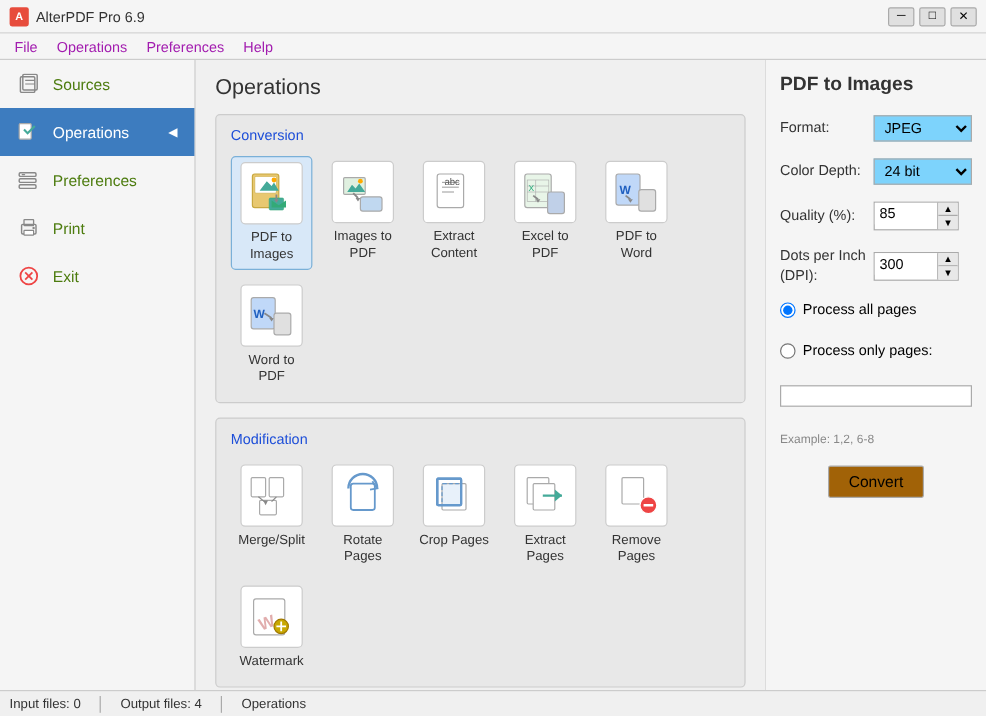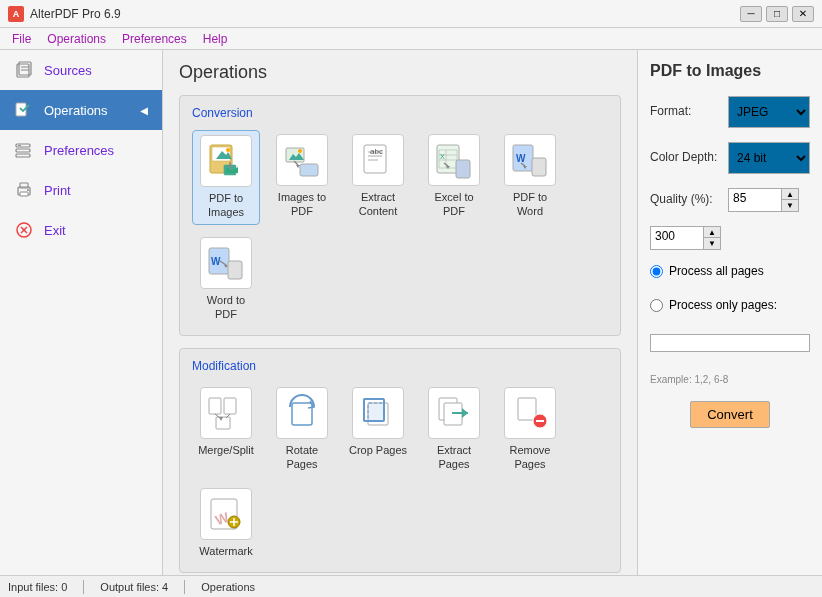--- a/index.html
+++ b/index.html
@@ -14,21 +14,21 @@
 
     
     .menu-bar { background: #f5f5f5; border-bottom: 1px solid #ccc; height: 22px; display: flex; align-items: center; padding: 0 4px; }
     .menu-item { padding: 2px 8px; font-size: 12px; color: #a21caf; cursor: pointer; }
 
     
     .main { display: flex; flex: 1; overflow: hidden; }
 
     
     .sidebar { width: 163px; background: #f5f5f5; border-right: 1px solid #ccc; display: flex; flex-direction: column; }
-    .sidebar-item { display: flex; align-items: center; gap: 10px; padding: 10px 14px; cursor: pointer; color: #6d28d9; font-size: 13px; }
+    .sidebar-item { display: flex; align-items: center; gap: 10px; padding: 10px 14px; cursor: pointer; color: #4d7c0f; font-size: 13px; }
     .sidebar-item.active { background: #3d7cbf; color: white; }
     .sidebar-item.active .sidebar-icon { color: white; }
     .sidebar-icon { width: 20px; height: 20px; display: flex; align-items: center; justify-content: center; font-size: 16px; }
     .sidebar-arrow { margin-left: auto; font-size: 10px; }
 
     
     .content { flex: 1; background: #f0f0f0; padding: 12px 16px; overflow-y: auto; }
     .content-title { font-size: 18px; font-weight: normal; color: #333; margin-bottom: 12px; }
     .section { background: #e8e8e8; border: 1px solid #ccc; border-radius: 4px; margin-bottom: 12px; padding: 10px 12px; }
     .section-title { font-size: 12px; color: #1d4ed8; margin-bottom: 10px; font-weight: normal; }
@@ -37,32 +37,32 @@
     .op-item.selected { background: #d8e8f8; border: 1px solid #7ab0d8; }
     .op-icon { width: 52px; height: 52px; background: white; border: 1px solid #ccc; border-radius: 4px; display: flex; align-items: center; justify-content: center; margin-bottom: 4px; }
     .op-label { font-size: 11px; color: #333; text-align: center; line-height: 1.3; }
 
     
     .right-panel { width: 185px; background: #f5f5f5; border-left: 1px solid #ccc; padding: 12px; display: flex; flex-direction: column; gap: 8px; }
     .panel-title { font-size: 16px; font-weight: bold; color: #333; margin-bottom: 8px; }
     .panel-row { display: flex; align-items: center; gap: 6px; margin-bottom: 6px; }
     .panel-label { font-size: 12px; color: #333; width: 72px; line-height: 1.3; }
     .panel-control { flex: 1; display: flex; }
-    select.panel-select { width: 100%; font-size: 12px; border: 1px solid #aaa; background: #0369a1; padding: 2px 4px; height: 32px; }
+    select.panel-select { width: 100%; font-size: 12px; border: 1px solid #aaa; background: #7dd3fc; padding: 2px 4px; height: 22px; }
     .spinner-wrap { display: flex; align-items: flex-start; border: 1px solid #aaa; background: white; }
     .spinner-input { width: 52px; border: none; padding: 2px 4px; font-size: 12px; outline: none; }
     .spinner-btns { display: flex; flex-direction: column; border-left: 1px solid #aaa; }
     .spinner-btn { width: 16px; height: 11px; background: #e8e8e8; border: none; cursor: pointer; font-size: 8px; display: flex; align-items: center; justify-content: center; padding: 0; }
     .spinner-btn:first-child { border-bottom: 1px solid #aaa; }
     .radio-group { display: flex; flex-direction: column; gap: 20px; }
     .radio-row { display: flex; align-items: center; gap: 6px; font-size: 12px; }
     .radio-row input[type=radio] { margin: 0; }
     .pages-input { border: 1px solid #aaa; font-size: 11px; padding: 2px 4px; width: 100%; margin-top: 2px; }
     .pages-example { font-size: 10px; color: #888; margin-top: 2px; }
-    .convert-btn { background: #fdba74; border: 1px solid #aaa; padding: 5px 16px; font-size: 13px; cursor: pointer; align-self: center; margin-top: 8px; border-radius: 2px; }
+    .convert-btn { background: #a16207; border: 1px solid #aaa; padding: 5px 16px; font-size: 13px; cursor: pointer; align-self: center; margin-top: 8px; border-radius: 2px; }
 
     
     .status-bar { height: 22px; background: #f0f0f0; border-top: 1px solid #ccc; display: flex; align-items: center; padding: 0 8px; gap: 16px; font-size: 11px; color: #333; }
     .status-sep { width: 1px; height: 14px; background: #aaa; }
 
     
     svg { display: block; }
   </style>
 </head>
 <body>
@@ -356,20 +356,21 @@
           <input class="spinner-input" type="text" value="85" style="">
           <div class="spinner-btns">
             <button class="spinner-btn">▲</button>
             <button class="spinner-btn">▼</button>
           </div>
         </div>
       </div>
     </div>
 
     <div class="panel-row">
+      <span class="panel-label">Dots per Inch<br>(DPI):</span>
       <div class="panel-control">
         <div class="spinner-wrap">
           <input class="spinner-input" type="text" value="300" style="">
           <div class="spinner-btns">
             <button class="spinner-btn">▲</button>
             <button class="spinner-btn">▼</button>
           </div>
         </div>
       </div>
     </div>

